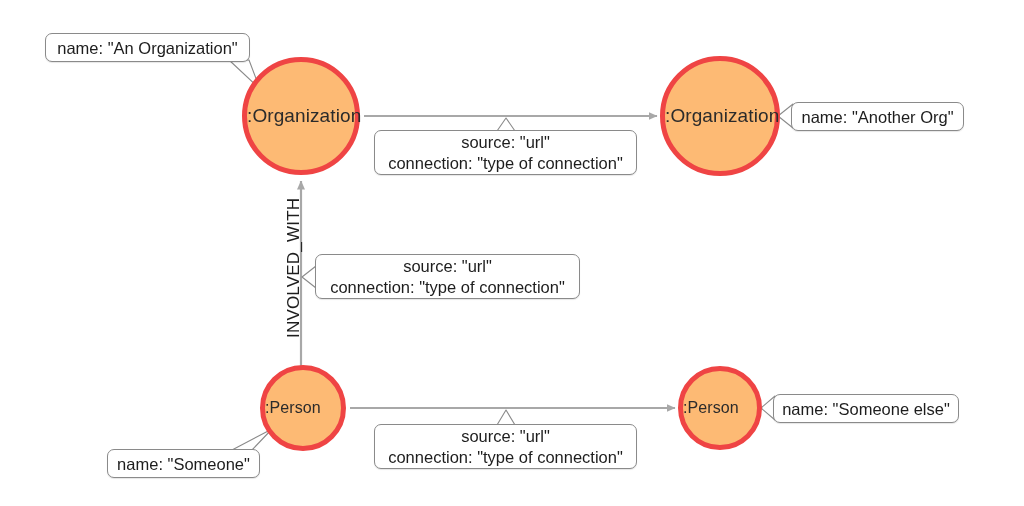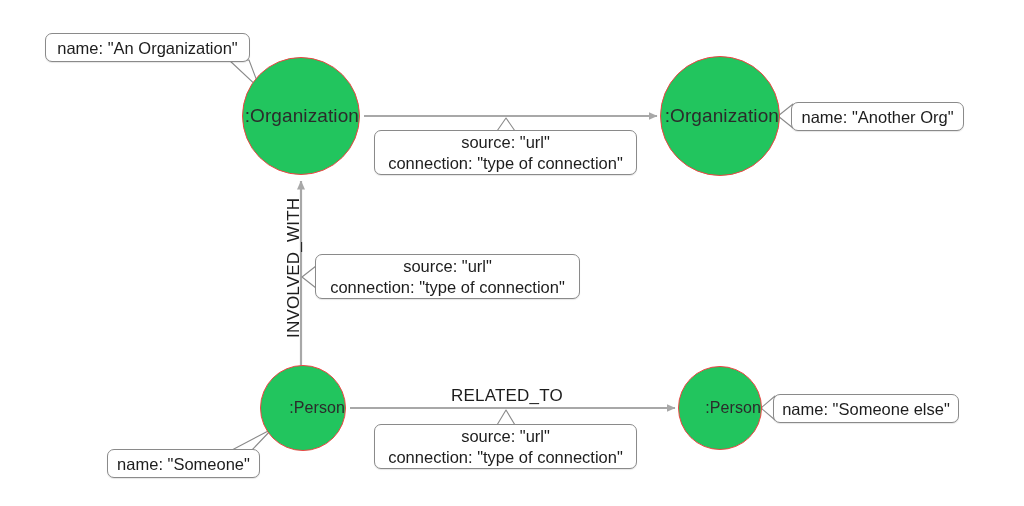--- a/index.html
+++ b/index.html
@@ -24,25 +24,25 @@
     left: 0;
     top: 0;
     width: 1024px;
     height: 506px;
   }
 
   
   .node {
     position: absolute;
     border-radius: 50%;
-    background: #22c55e;
-    border: 1px solid #ef4444;
+    background: #fdba74;
+    border: 5px solid #ef4444;
     display: flex;
     align-items: center;
-    justify-content: flex-end;
+    justify-content: flex-start;
     box-sizing: border-box;
   }
   .node-label {
     font-size: 19px;
     color: #2b2b2b;
     letter-spacing: .1px;
     white-space: nowrap;
   }
   .node.small .node-label { font-size: 16px; }
 
@@ -142,21 +142,20 @@
     <span class="line">name: "Someone"</span>
   </div>
 
   <div class="box" style="left:773px; top:394px; width:186px; height:29px;">
     <span class="line">name: "Someone else"</span>
   </div>
 
 
   <div class="rel-label vertical" style="left:284px; top:338px;">INVOLVED_WITH</div>
 
-  <div class="rel-label" style="left:451px; top:386px;">RELATED_TO</div>
 
   <div class="box prop" style="left:374px; top:130px; width:263px; height:45px;">
     <span class="line">source: "url"</span>
     <span class="line">connection: "type of connection"</span>
   </div>
 
   <div class="box prop" style="left:315px; top:254px; width:265px; height:45px;">
     <span class="line">source: "url"</span>
     <span class="line">connection: "type of connection"</span>
   </div>

